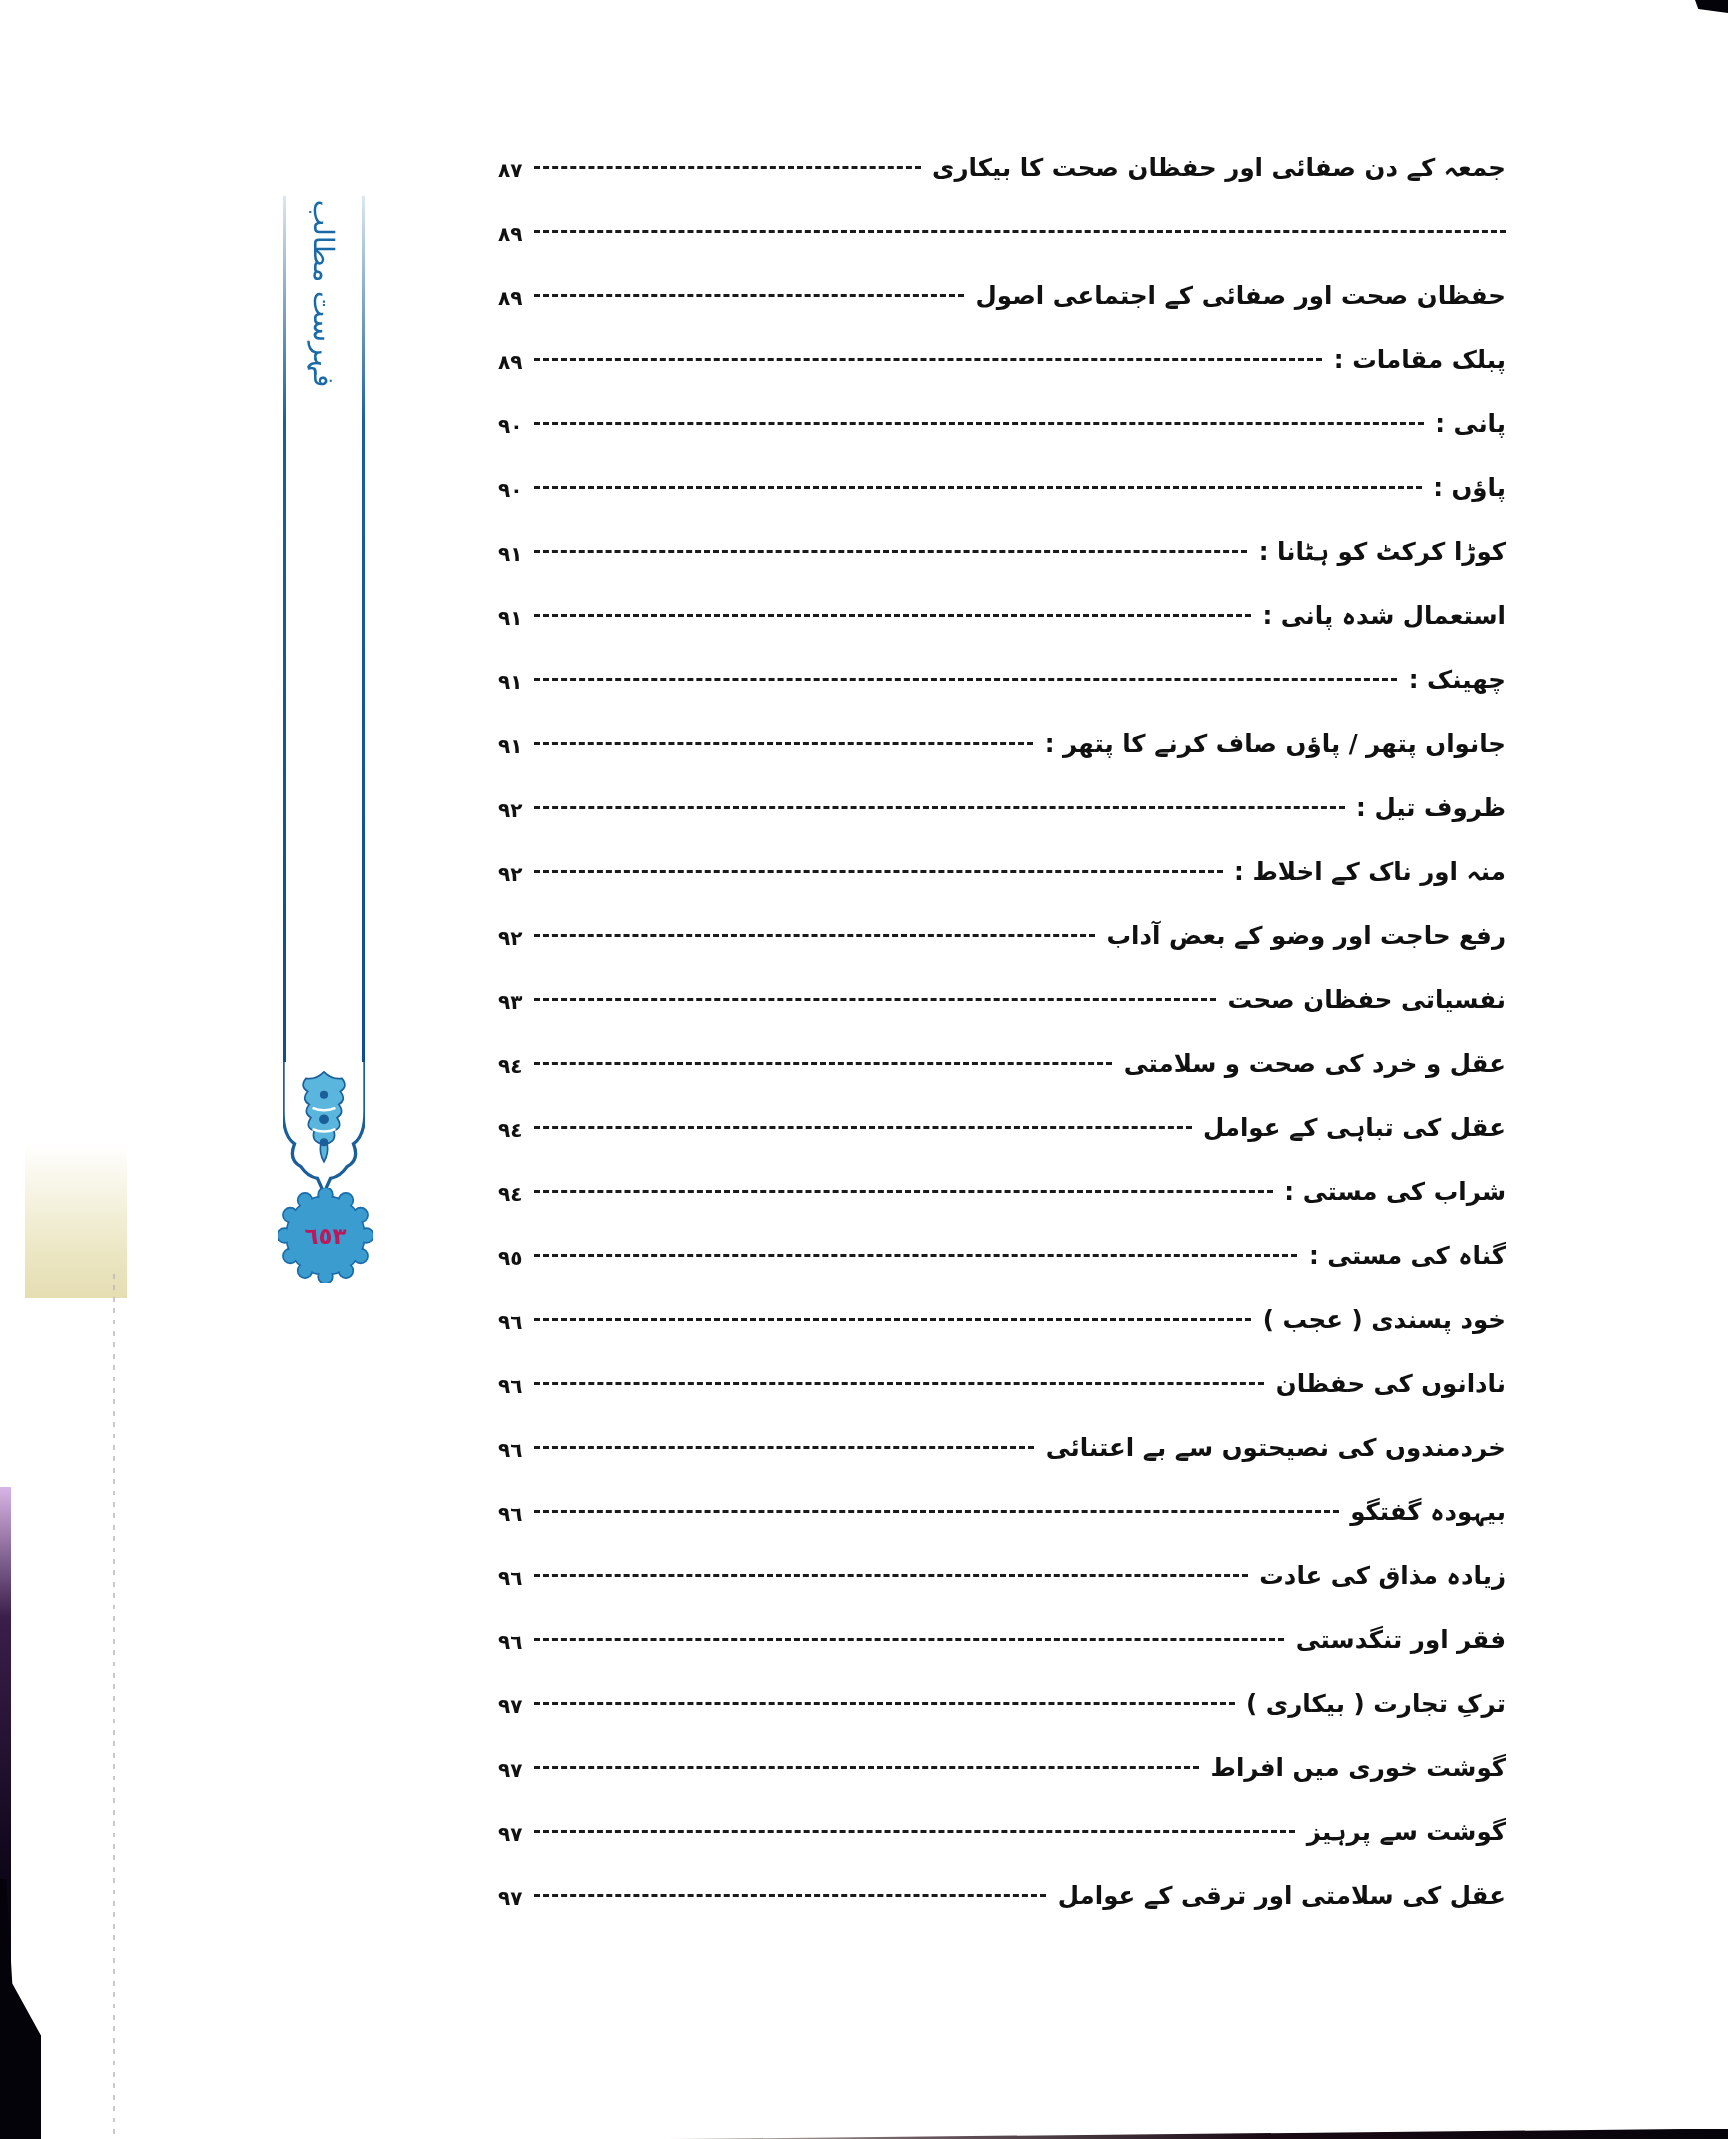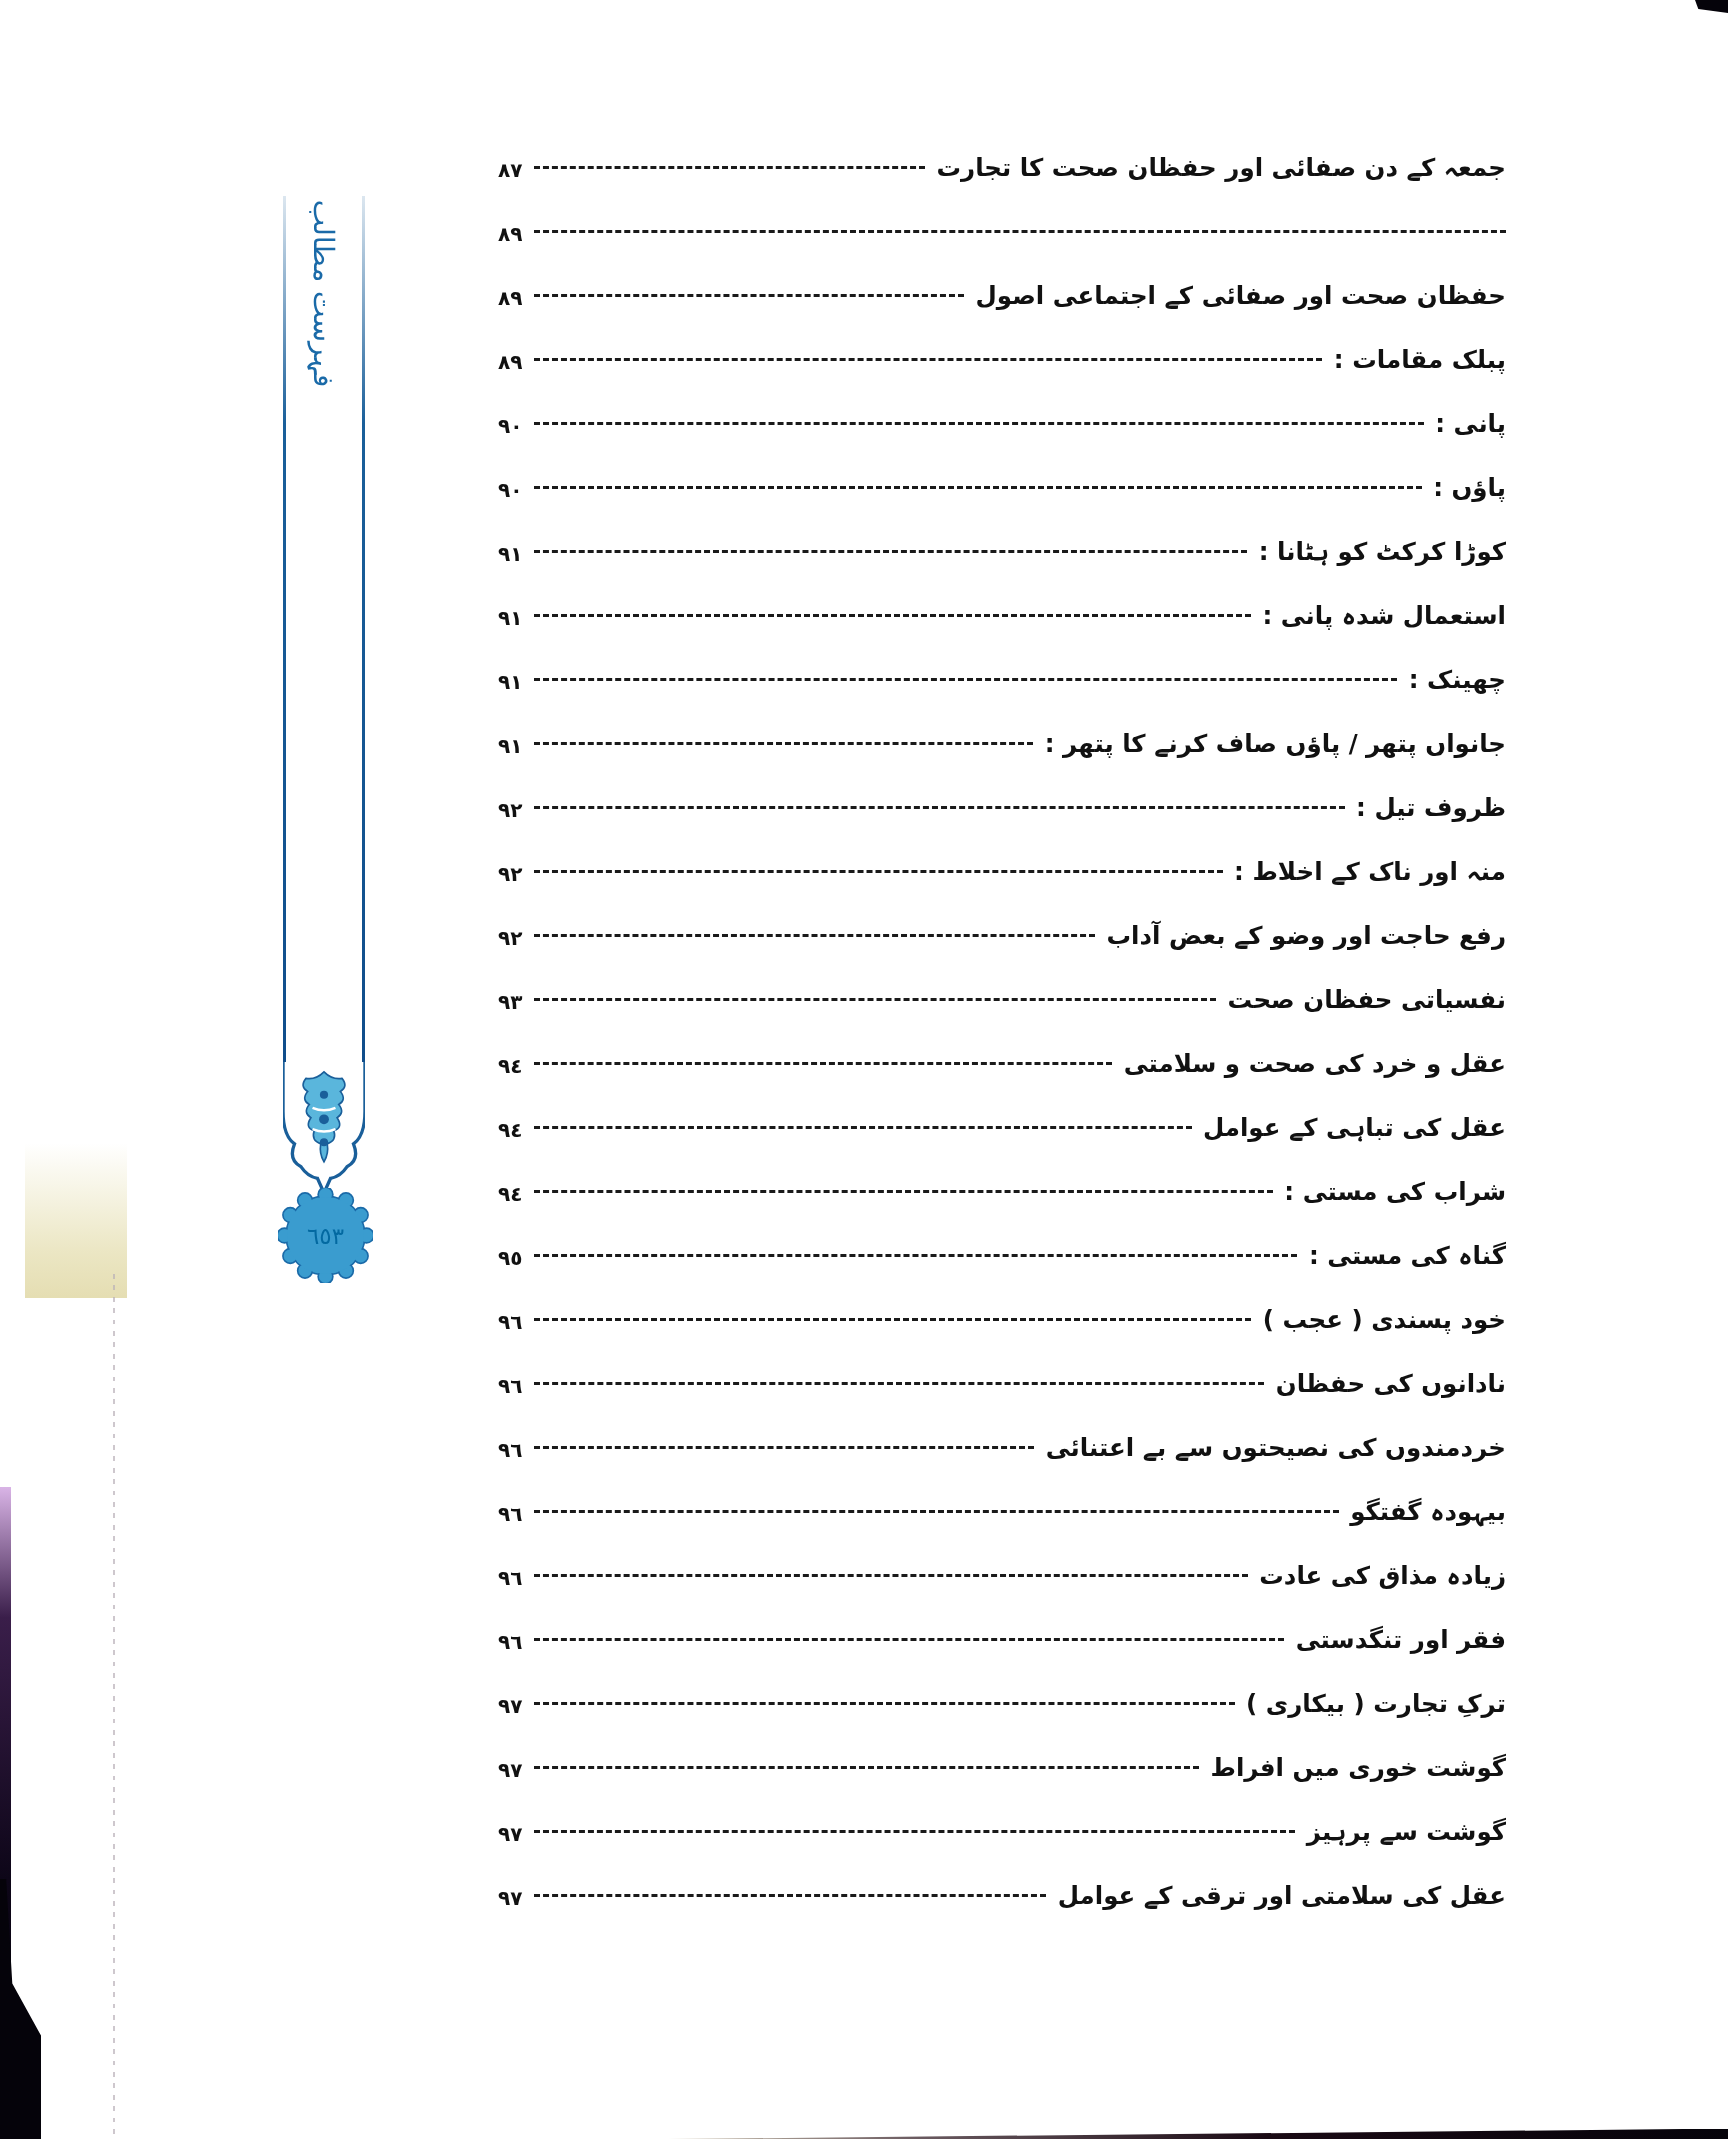--- a/index.html
+++ b/index.html
@@ -106,23 +106,23 @@
       left: 0; top: 0;
     }
     .page-number-text {
       position: absolute;
       left: 0; top: 0;
       width: 95px;
       height: 95px;
       display: flex;
       align-items: center;
       justify-content: center;
-      color: #0369a1;
+      color: #be185d;
       font-family: "DejaVu Sans", sans-serif;
-      font-weight: normal;
+      font-weight: bold;
       font-size: 23px;
       letter-spacing: 0.8px;
     }
 
     
     .toc {
       position: absolute;
       left: 498px;
       top: 123px;
       width: 1008px;
@@ -203,21 +203,21 @@
       <circle cx="15" cy="33" r="9"></circle>
       <circle cx="33" cy="15" r="9"></circle>
     </g>
     <circle cx="58" cy="58" r="47" fill="#3a9ccf"></circle>
   </svg>
   <div class="page-number-text">٦٥٣</div>
 </div>
 
 <div class="toc">
   <div class="toc-row">
-      <span class="toc-title">جمعہ کے دن صفائی اور حفظان صحت کا تجارت</span>
+      <span class="toc-title">جمعہ کے دن صفائی اور حفظان صحت کا بیکاری</span>
       <span class="toc-leader"></span>
       <span class="toc-page">٨٧</span>
     </div>
   <div class="toc-row">
       <span class="toc-leader"></span>
       <span class="toc-page">٨٩</span>
     </div>
   <div class="toc-row">
       <span class="toc-title">حفظان صحت اور صفائی کے اجتماعی اصول</span>
       <span class="toc-leader"></span>

